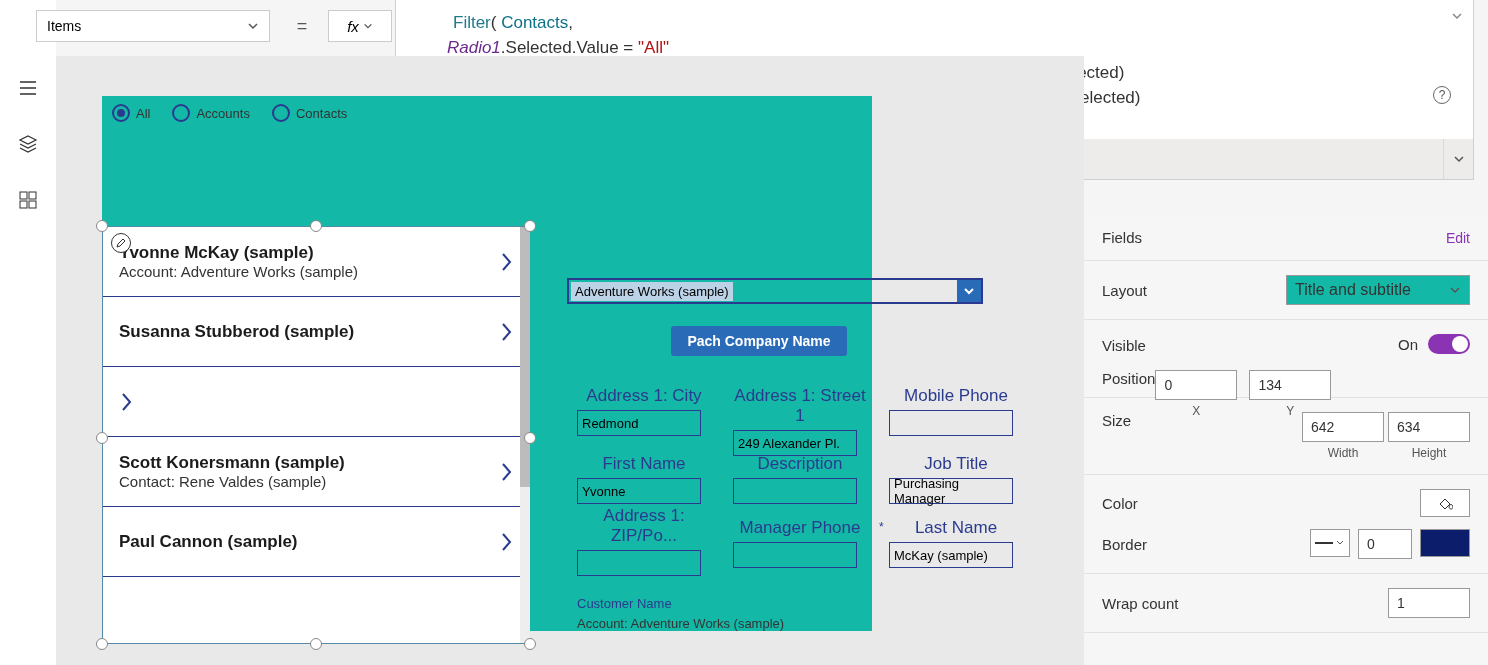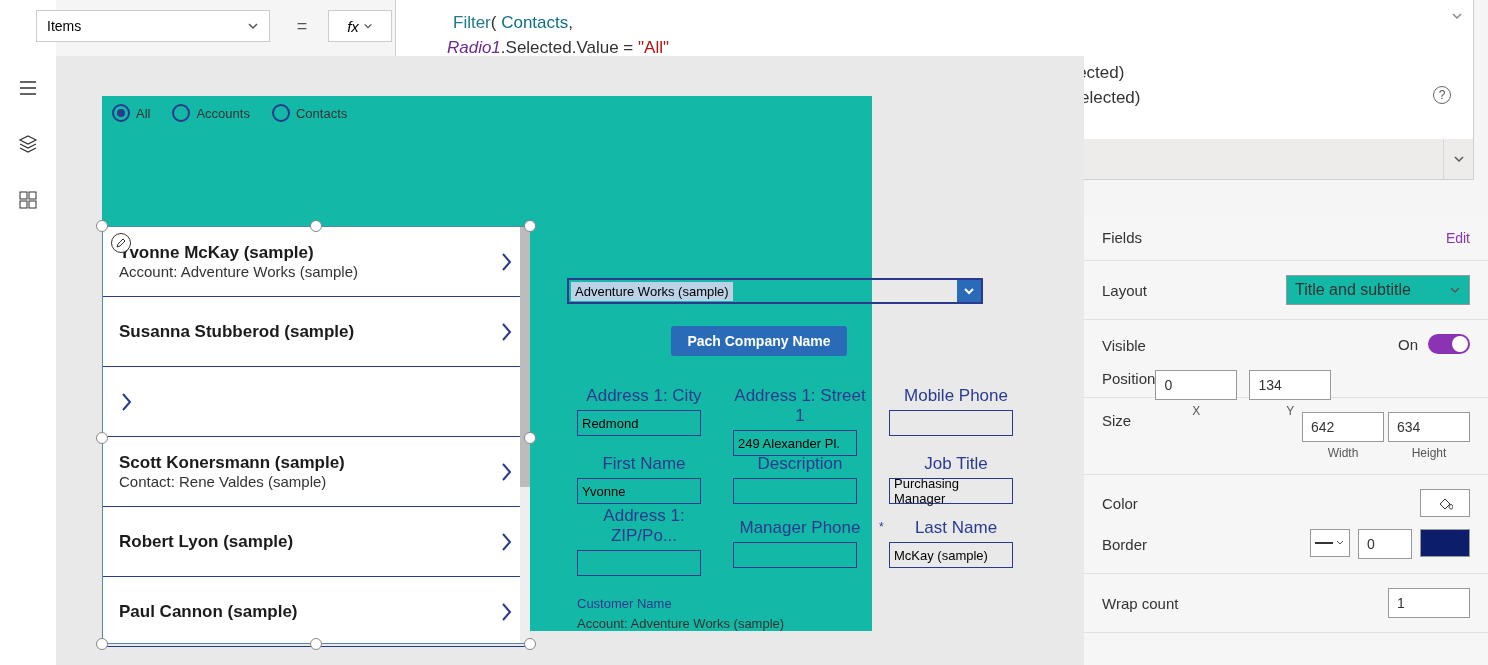--- a/index.html
+++ b/index.html
@@ -206,29 +206,20 @@
         <div class="txt">
             <span class="title">Scott Konersmann (sample)</span>
             <span class="sub">Contact: Rene Valdes (sample)</span>
           </div>
         <svg class="chev" width="14" height="22" viewBox="0 0 14 22">
             <path d="M4 3l7 8-7 8" stroke="#2a3b8f" stroke-width="2" fill="none"></path>
           </svg>
       </div>
       <div class="gallery-row">
         <div class="txt">
-            <span class="title">Robert Lyon (sample)</span>
-            <span class="sub"></span>
-          </div>
-        <svg class="chev" width="14" height="22" viewBox="0 0 14 22">
-            <path d="M4 3l7 8-7 8" stroke="#2a3b8f" stroke-width="2" fill="none"></path>
-          </svg>
-      </div>
-      <div class="gallery-row">
-        <div class="txt">
             <span class="title">Paul Cannon (sample)</span>
             <span class="sub"></span>
           </div>
         <svg class="chev" width="14" height="22" viewBox="0 0 14 22">
             <path d="M4 3l7 8-7 8" stroke="#2a3b8f" stroke-width="2" fill="none"></path>
           </svg>
       </div>
       <div class="scrollbar">
           <div class="thumb"></div>
         </div>

